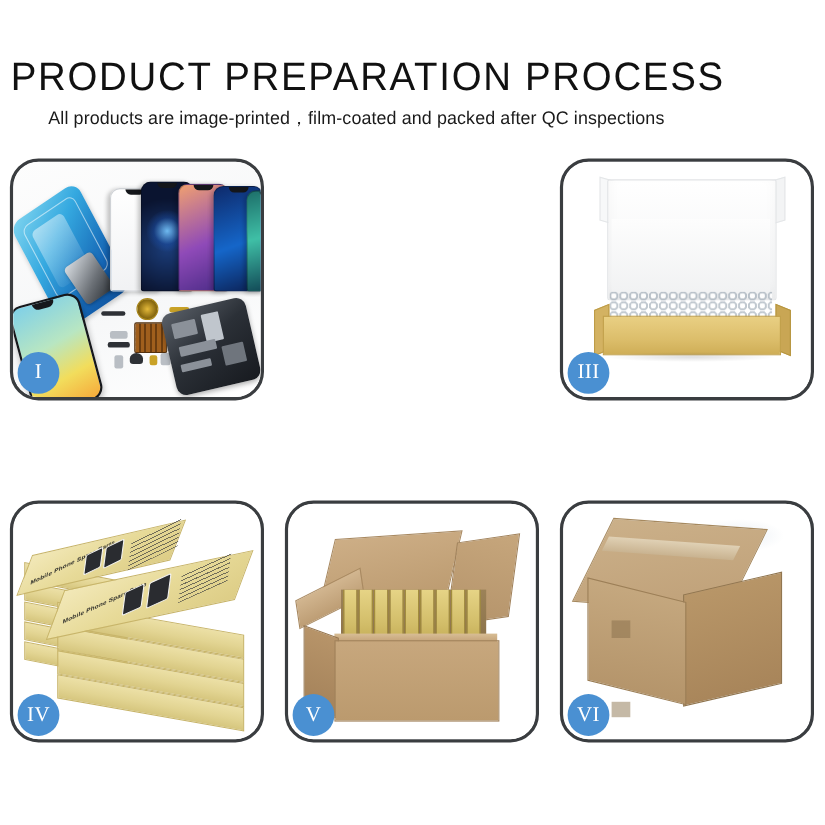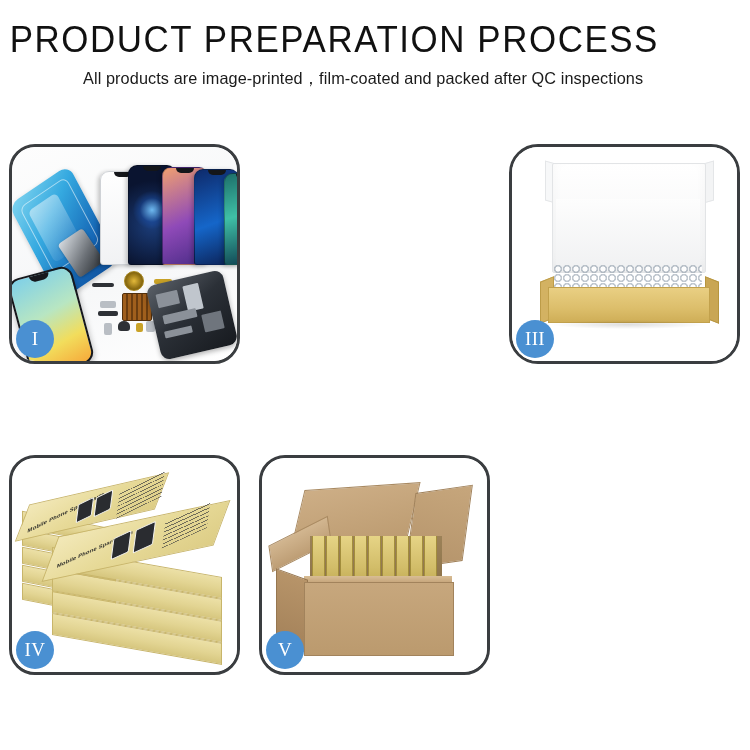--- a/index.html
+++ b/index.html
@@ -11,22 +11,22 @@
     height: 750px;
     background: #ffffff;
     font-family: "Liberation Sans", sans-serif;
     overflow: hidden;
     position: relative;
   }
 
   
   #header {
     width: 648px;
-    padding-top: 20px;
-    text-align: right;
+    padding-top: 50px;
+    text-align: center;
   }
   #page-title {
     font-family: "Liberation Sans", sans-serif;
     font-size: 36px;
     font-weight: 400;
     letter-spacing: 1.6px;
     color: #111111;
     line-height: 40px;
     white-space: nowrap;
     transform: scaleX(0.97);
@@ -62,21 +62,21 @@
     overflow: hidden;
   }
   .panel .scene {
     position: absolute;
     left: 0; top: 0; right: 0; bottom: 0;
     overflow: hidden;
     border-radius: 23px;
   }
   .p1 { left: 9px;   top: 0px;   }
   .p2 { left: 259px; top: 0px;   }
-  .p3 { left: 509px; top: 0px; border-radius: 29px;   }
+  .p3 { left: 509px; top: 0px;   }
   .p4 { left: 9px;   top: 311px; }
   .p5 { left: 259px; top: 311px; }
   .p6 { left: 509px; top: 311px; }
 
   
   .badge {
     position: absolute;
     left: 4px;
     bottom: 3px;
     width: 38px;
@@ -496,14 +496,26 @@
           <b style="left:100px;"></b>
           <b style="left:114px;"></b>
       </div>
       <div class="c-rim"></div>
       <div class="c-body-left"></div>
       <div class="c-body"></div>
     </div>
     <div class="badge">V</div>
   </div>
 
+  <div class="panel p6">
+    <div class="scene">
+      <div class="sc-glow"></div>
+      <div class="sc-top"></div>
+      <div class="sc-tape"></div>
+      <div class="sc-front-r2"></div>
+      <div class="sc-front-l"></div>
+      <div class="sc-seam"></div>
+      <div class="sc-seam2"></div>
+    </div>
+    <div class="badge">VI</div>
+  </div>
 
 </div>
 
 </body></html>

